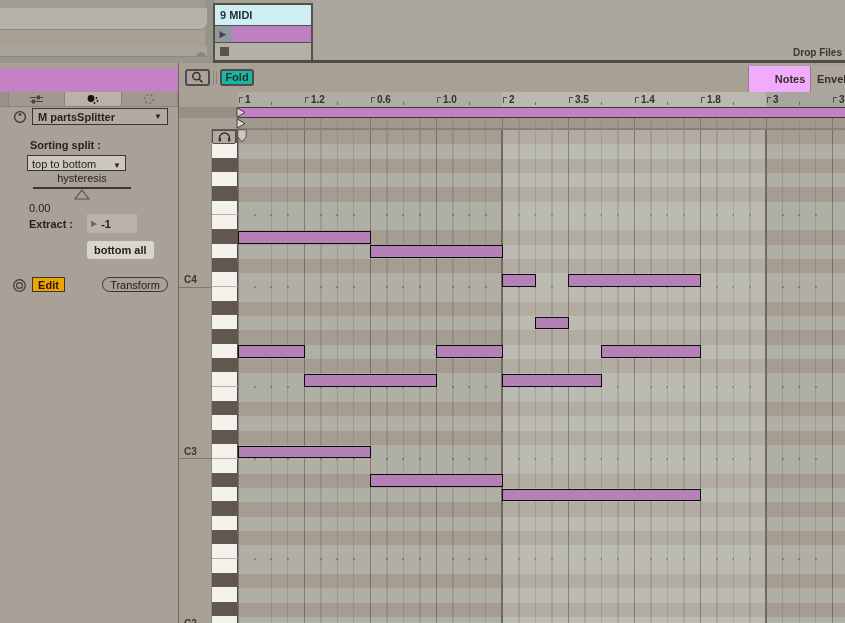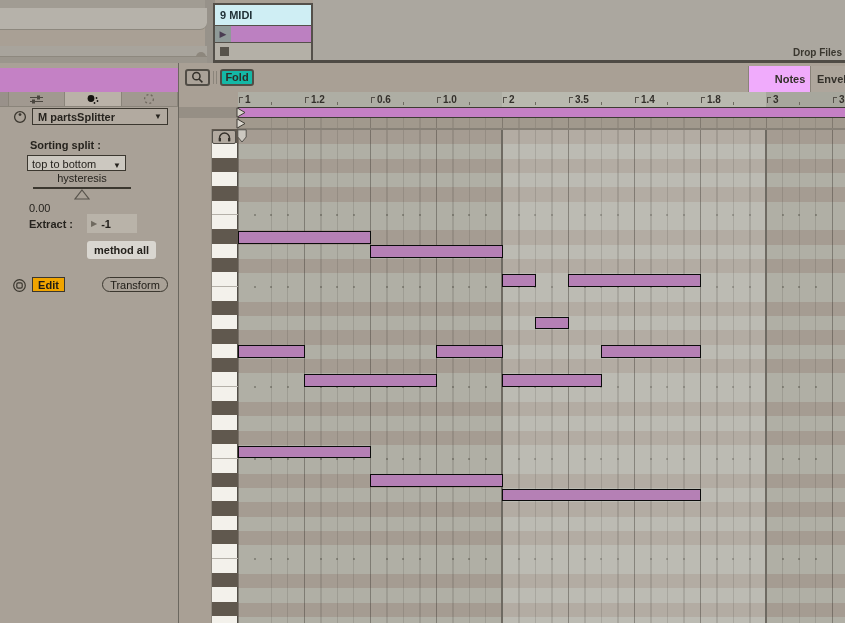--- a/index.html
+++ b/index.html
@@ -223,21 +223,21 @@
         </svg>
       </span>
       <div class="hyst-val">0.00</div>
 
       <div class="extract-label">Extract  :</div>
       <div class="extract-box">
         <span class="extract-play">▶</span>
         <span class="extract-val">-1</span>
       </div>
 
-      <button class="splitall-btn">method all</button>
+      <button class="splitall-btn">bottom all</button>
 
       <span class="map-icon">
         <svg width="15" height="15" viewBox="0 0 15 15">
           <circle cx="7.5" cy="7.5" r="5.8" fill="none" stroke="#3b372f" stroke-width="1.2"></circle>
           <rect x="4.8" y="4.8" width="5.4" height="5.4" rx="1.4" fill="none" stroke="#3b372f" stroke-width="1.2"></rect>
         </svg>
       </span>
       <div class="auto-btn">Edit</div>
       <div class="transform-btn">Transform</div>
     </div>
@@ -289,20 +289,27 @@
       </svg>
     </div>
     <div class="scrubrow">
       <div class="scrub-fill"></div>
       <svg class="marker-tri" style="left:57px; top:0;" width="10" height="11" viewBox="0 0 10 11">
         <polygon points="1,0.8 9,5.5 1,10.2" fill="#d9d5cd" stroke="#3e3b34" stroke-width="1"></polygon>
       </svg>
     </div>
 
     <div class="gridwrap">
+      <div class="gutter" id="gutter">
+          <div class="oct-label" style="top: 145.2px;">C4</div>
+          <div class="oct-line" style="top: 157.52px;"></div>
+          <div class="oct-label" style="top: 317.04px;">C3</div>
+          <div class="oct-line" style="top: 329.36px;"></div>
+          <div class="oct-label" style="top: 488.88px;">C2</div>
+        </div>
       <div class="keys" id="keys">
           <div class="key-black" style="top: 0px; height: 14.32px;"></div>
           <div class="key-black" style="top: 28.64px; height: 14.32px;"></div>
           <div class="key-black" style="top: 57.28px; height: 14.32px;"></div>
           <div class="key-sep" style="top: 85.42px;"></div>
           <div class="key-black" style="top: 100.24px; height: 14.32px;"></div>
           <div class="key-black" style="top: 128.88px; height: 14.32px;"></div>
           <div class="key-sep" style="top: 157.02px;"></div>
           <div class="key-black" style="top: 171.84px; height: 14.32px;"></div>
           <div class="key-black" style="top: 200.48px; height: 14.32px;"></div>

